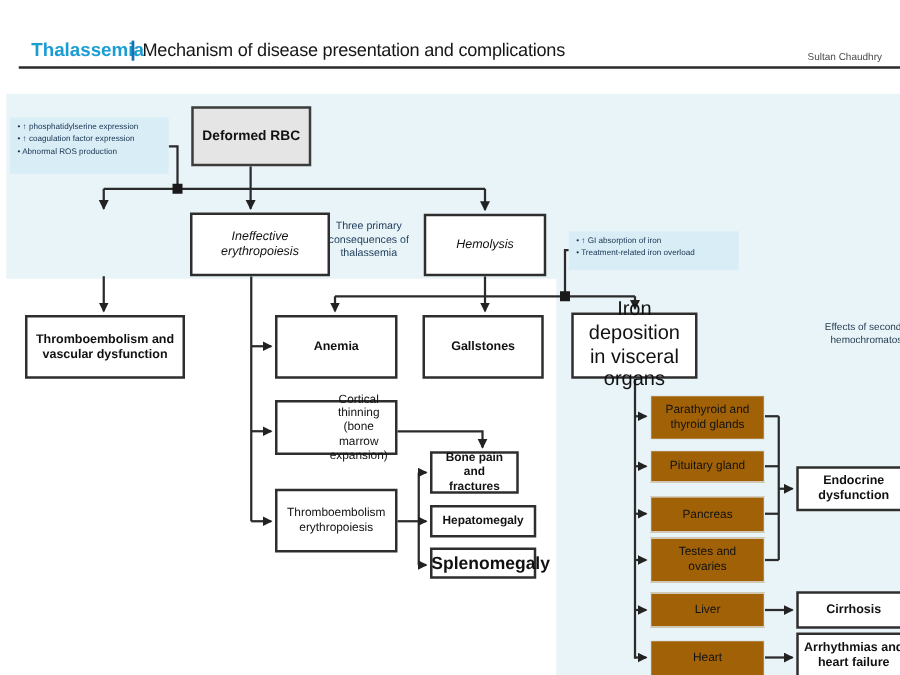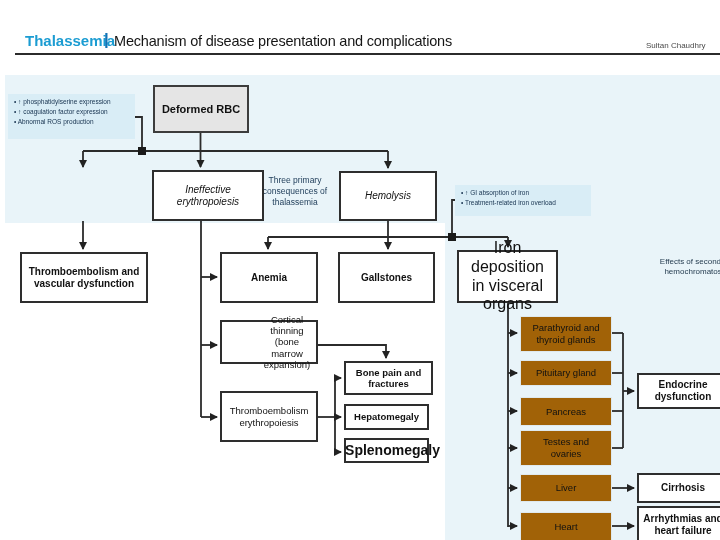--- a/index.html
+++ b/index.html
@@ -126,21 +126,21 @@
   <div class="abs box it" style="left:152px;top:150px;width:112px;height:51px;">Ineffective erythropoiesis</div>
   <div class="abs box it" style="left:339px;top:151px;width:98px;height:50px;">Hemolysis</div>
 
   <div class="abs box bd" style="left:20px;top:232px;width:128px;height:51px;">Thromboembolism and vascular dysfunction</div>
   <div class="abs box bd" style="left:220px;top:232px;width:98px;height:51px;">Anemia</div>
   <div class="abs box bd" style="left:338px;top:232px;width:97px;height:51px;">Gallstones</div>
   <div class="abs box" style="left:457px;top:230px;width:101px;height:53px;font-size:16px;">Iron deposition in visceral organs</div>
 
   <div class="abs box thin" style="left:220px;top:300px;width:98px;height:44px;padding-left:40px;">Cortical thinning (bone marrow expansion)</div>
   <div class="abs box thin" style="left:220px;top:371px;width:98px;height:51px;">Thromboembolism erythropoiesis</div>
-  <div class="abs box bd thin" style="left:344px;top:341px;width:89px;height:34px;font-size:9.5px;">Bone pain and fractures</div>
+  <div class="abs box bd thin" style="left:344px;top:341px;width:71px;height:34px;font-size:9.5px;">Bone pain and fractures</div>
   <div class="abs box bd thin" style="left:344px;top:384px;width:85px;height:26px;font-size:9.5px;">Hepatomegaly</div>
   <div class="abs box bd thin" style="left:344px;top:418px;width:85px;height:25px;font-size:14px;padding-left:16px;">Splenomegaly</div>
 
   <div class="abs organ" style="left:520px;top:296px;width:92px;height:36px;">Parathyroid and thyroid glands</div>
   <div class="abs organ" style="left:520px;top:340px;width:92px;height:26px;">Pituitary gland</div>
   <div class="abs organ" style="left:520px;top:377px;width:92px;height:29px;">Pancreas</div>
   <div class="abs organ" style="left:520px;top:410px;width:92px;height:36px;">Testes and ovaries</div>
   <div class="abs organ" style="left:520px;top:454px;width:92px;height:28px;">Liver</div>
   <div class="abs organ" style="left:520px;top:492px;width:92px;height:29px;">Heart</div>
 

